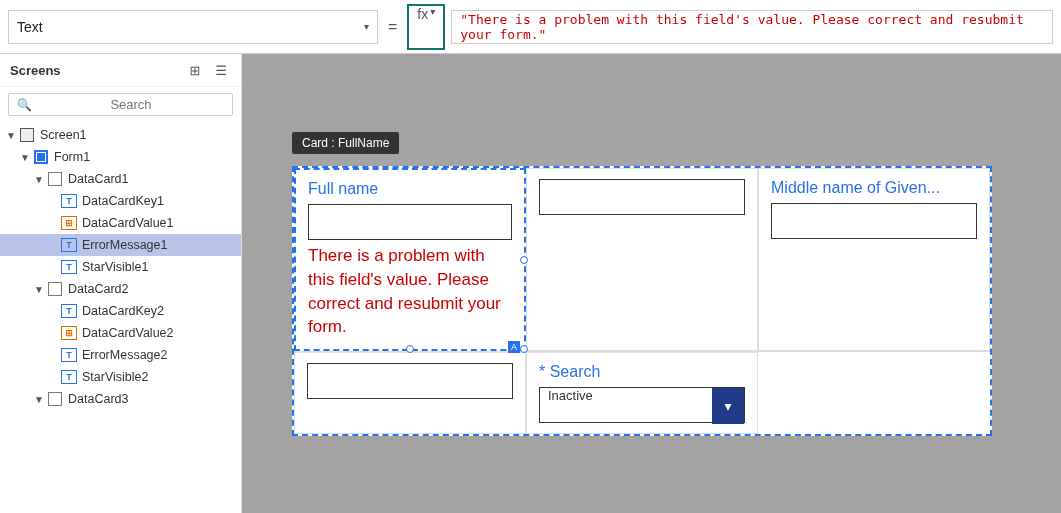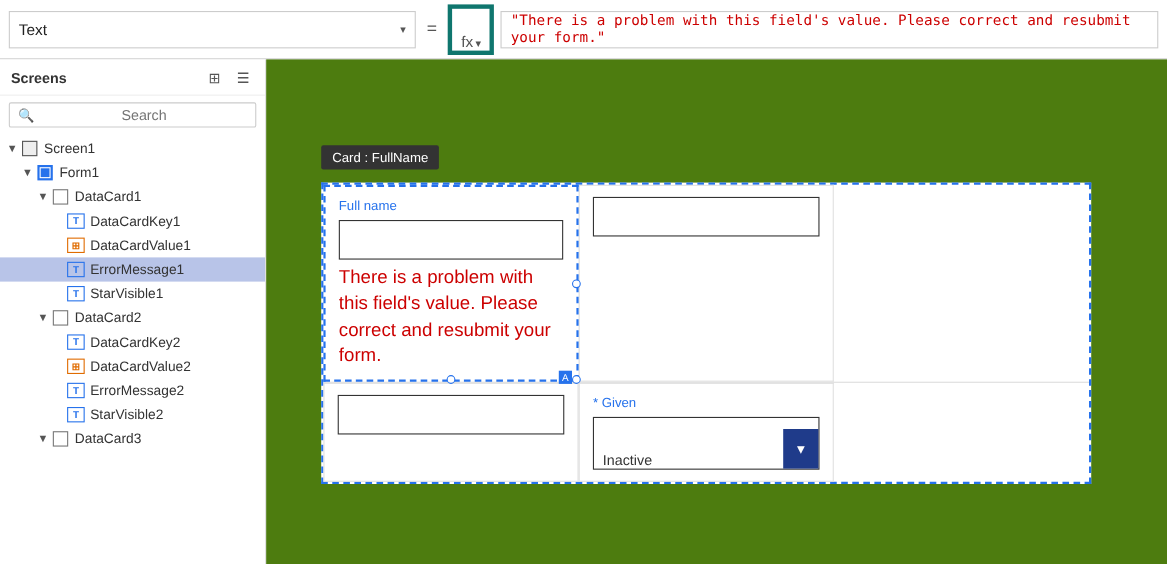--- a/index.html
+++ b/index.html
@@ -36,25 +36,25 @@
       color: #555;
       margin-left: 8px;
     }
     .toolbar-equals {
       font-size: 16px;
       color: #555;
       padding: 0 4px;
     }
     .toolbar-fx {
       display: flex;
-      align-items: flex-end;
+      align-items: flex-start;
       gap: 2px;
       font-size: 14px;
       color: #555;
-      border: 4px solid #0f766e;
+      border: 2px solid #0f766e;
       height: 46px;
       padding: 0 8px;
       background: #fff;
       cursor: pointer;
     }
     .formula-bar {
       flex: 1;
       height: 34px;
       border: 1px solid #ccc;
       background: #fff;
@@ -216,21 +216,21 @@
       color: #e06c00;
       border: 1px solid #e06c00;
       display: flex;
       align-items: center;
       justify-content: center;
     }
 
     
     .canvas {
       flex: 1;
-      background: #4d7c0f;
+      background: #a3a3a3;
       position: relative;
       overflow: hidden;
     }
 
     
     .card-tooltip {
       position: absolute;
       top: -32px;
       left: 0;
       background: #333;
@@ -238,21 +238,21 @@
       font-size: 12px;
       padding: 4px 10px;
       border-radius: 2px;
       white-space: nowrap;
     }
     .form-cell {
       padding: 10px 12px;
       border: 1px solid #e0e0e0;
     }
     .form-label {
-      font-size: 12px;
+      font-size: 16px;
       color: #2672ec;
       margin-bottom: 6px;
     }
     .form-input {
       width: 100%;
       height: 36px;
       border: 1.5px solid #333;
       background: #fff;
       display: block;
     }
@@ -284,23 +284,23 @@
       right: 4px;
       font-size: 9px;
       background: #2672ec;
       color: #fff;
       padding: 1px 3px;
     }
 
     
     .form-select {
       display: flex;
-      align-items: flex-end;
+      align-items: flex-start;
       width: 100%;
-      height: 48px;
+      height: 36px;
       border: 1.5px solid #333;
       background: #fff;
     }
     .form-select-text {
       flex: 1;
       padding: 0 8px;
       font-size: 13px;
       color: #333;
     }
     .form-select-arrow {
@@ -485,30 +485,34 @@
             <div class="resize-handle bottom-left"></div>
             <div class="resize-handle bottom-right"></div>
             <div class="resize-handle mid-right"></div>
             <div class="resize-label">A</div>
           </div>
 
           <div class="form-cell" style="border-left: 1px solid #ddd;">
             <div class="form-input"></div>
           </div>
 
+          <div class="form-cell" style="border-left: 1px solid #ddd;">
+            <div class="form-label">Middle name of Given...</div>
+            <div class="form-input"></div>
+          </div>
         </div>
 
         <div style="display: grid; grid-template-columns: 1fr 1fr 1fr;">
 
           <div class="form-cell">
             <div class="form-input"></div>
           </div>
 
           <div class="form-cell" style="border-left: 1px solid #ddd;">
-            <div class="form-label" style="color:#2672ec;">* Given</div>
+            <div class="form-label" style="color:#2672ec;">* Search</div>
             <div class="form-select">
               <span class="form-select-text">Inactive</span>
               <div class="form-select-arrow">▾</div>
             </div>
           </div>
 
         </div>
 
       </div>
     </div>

